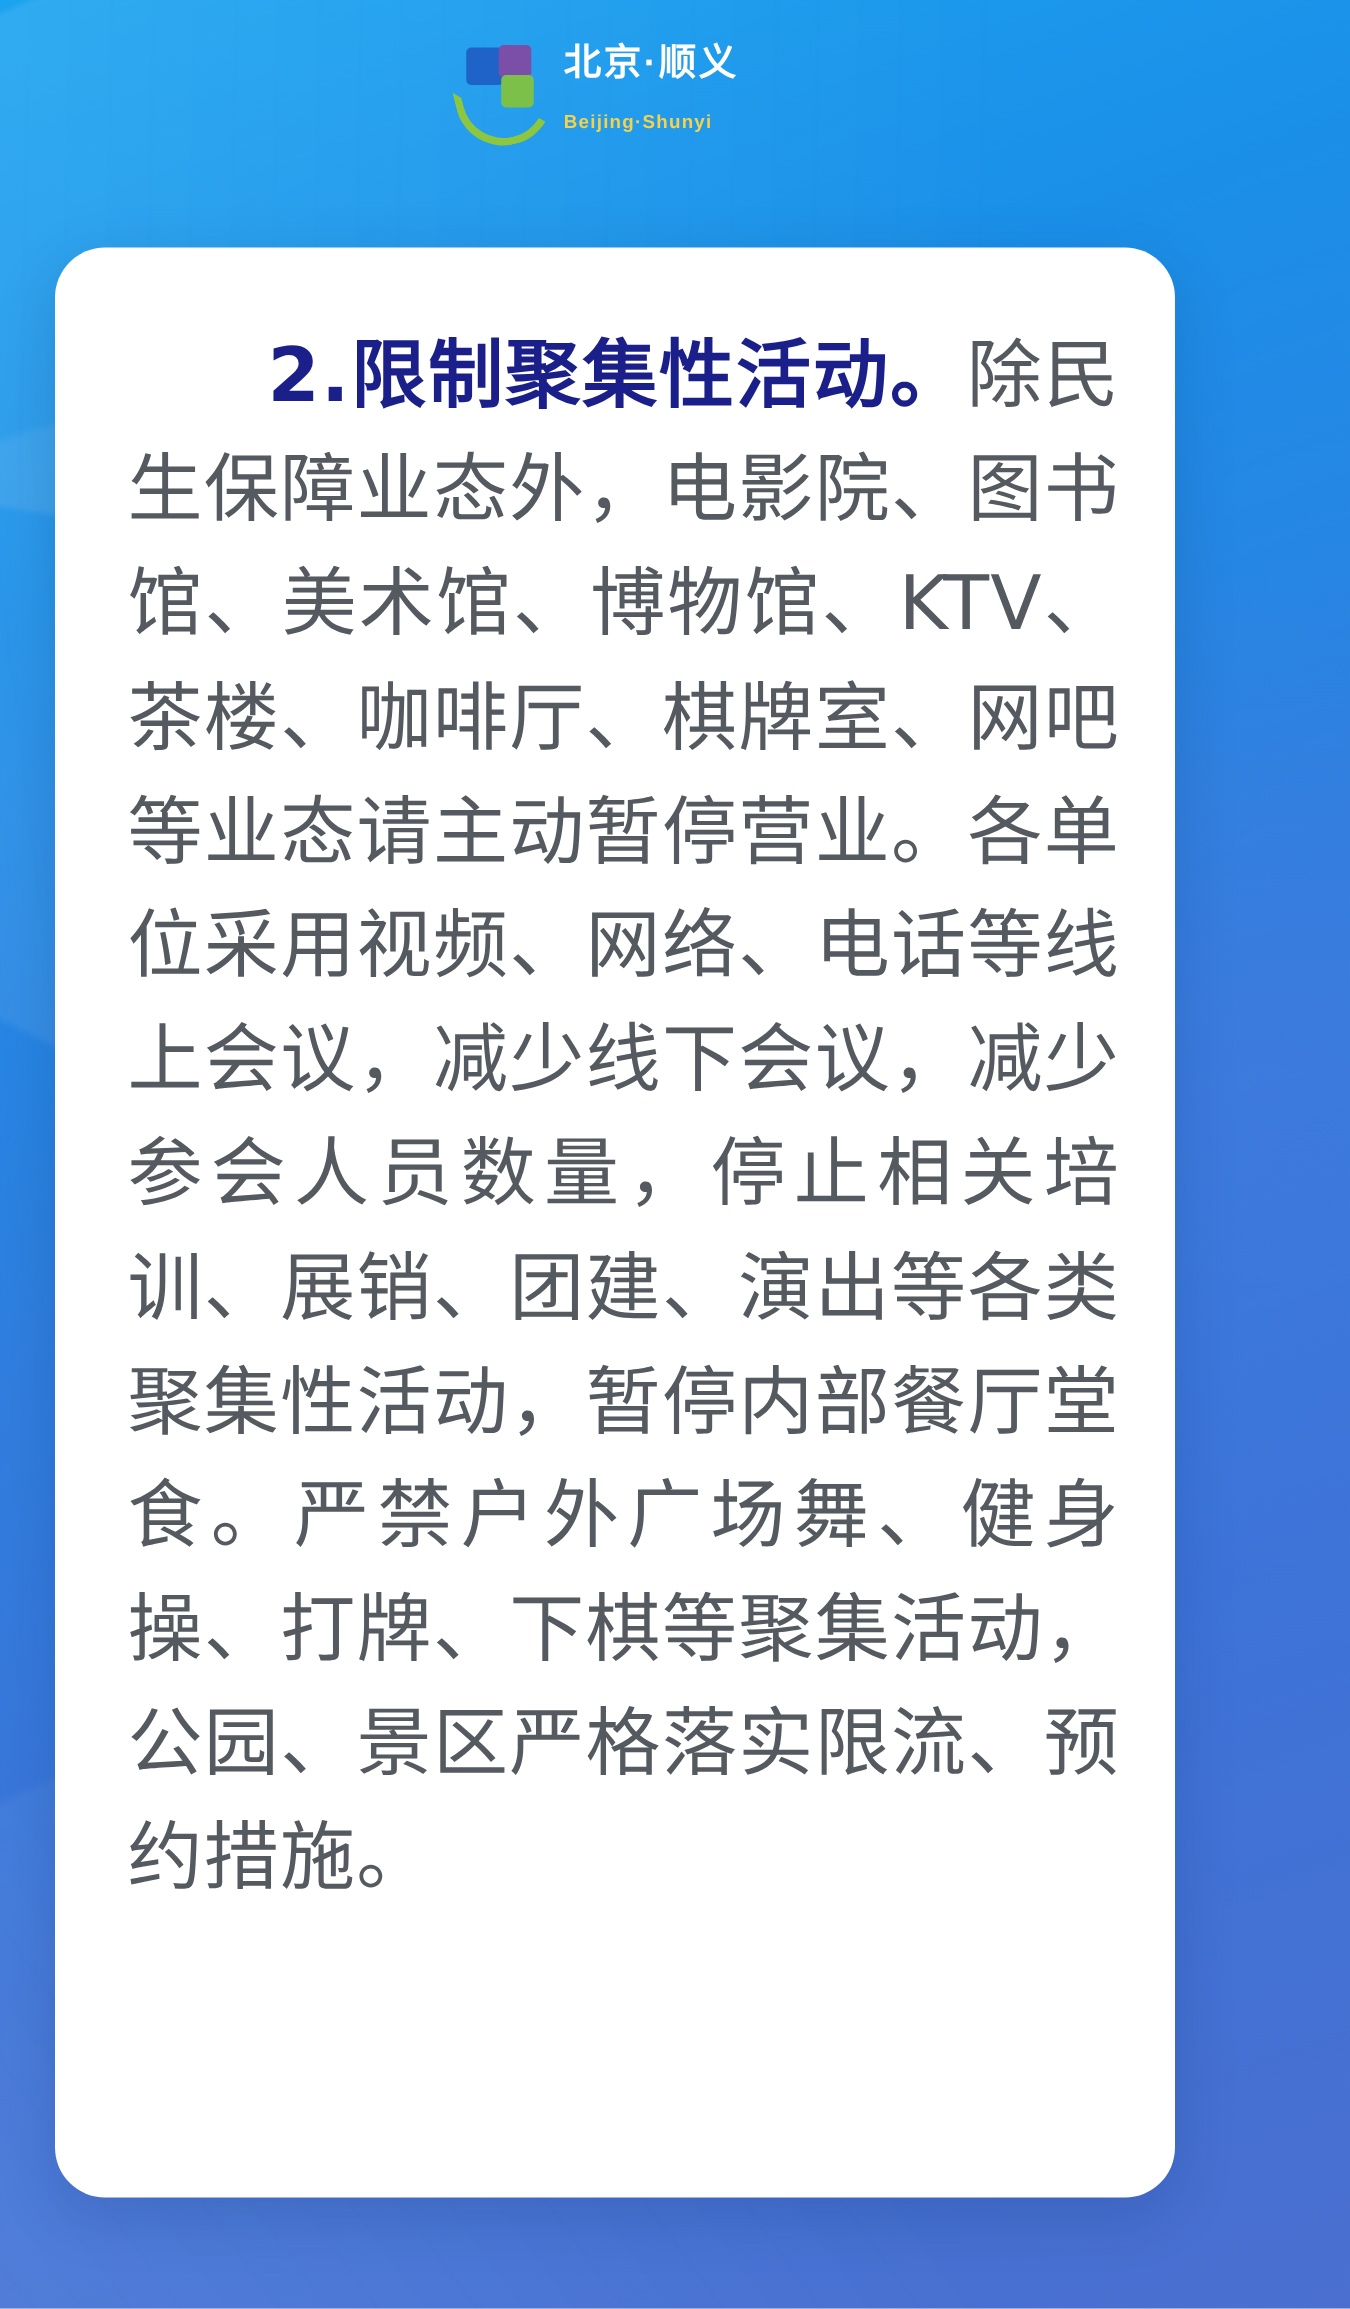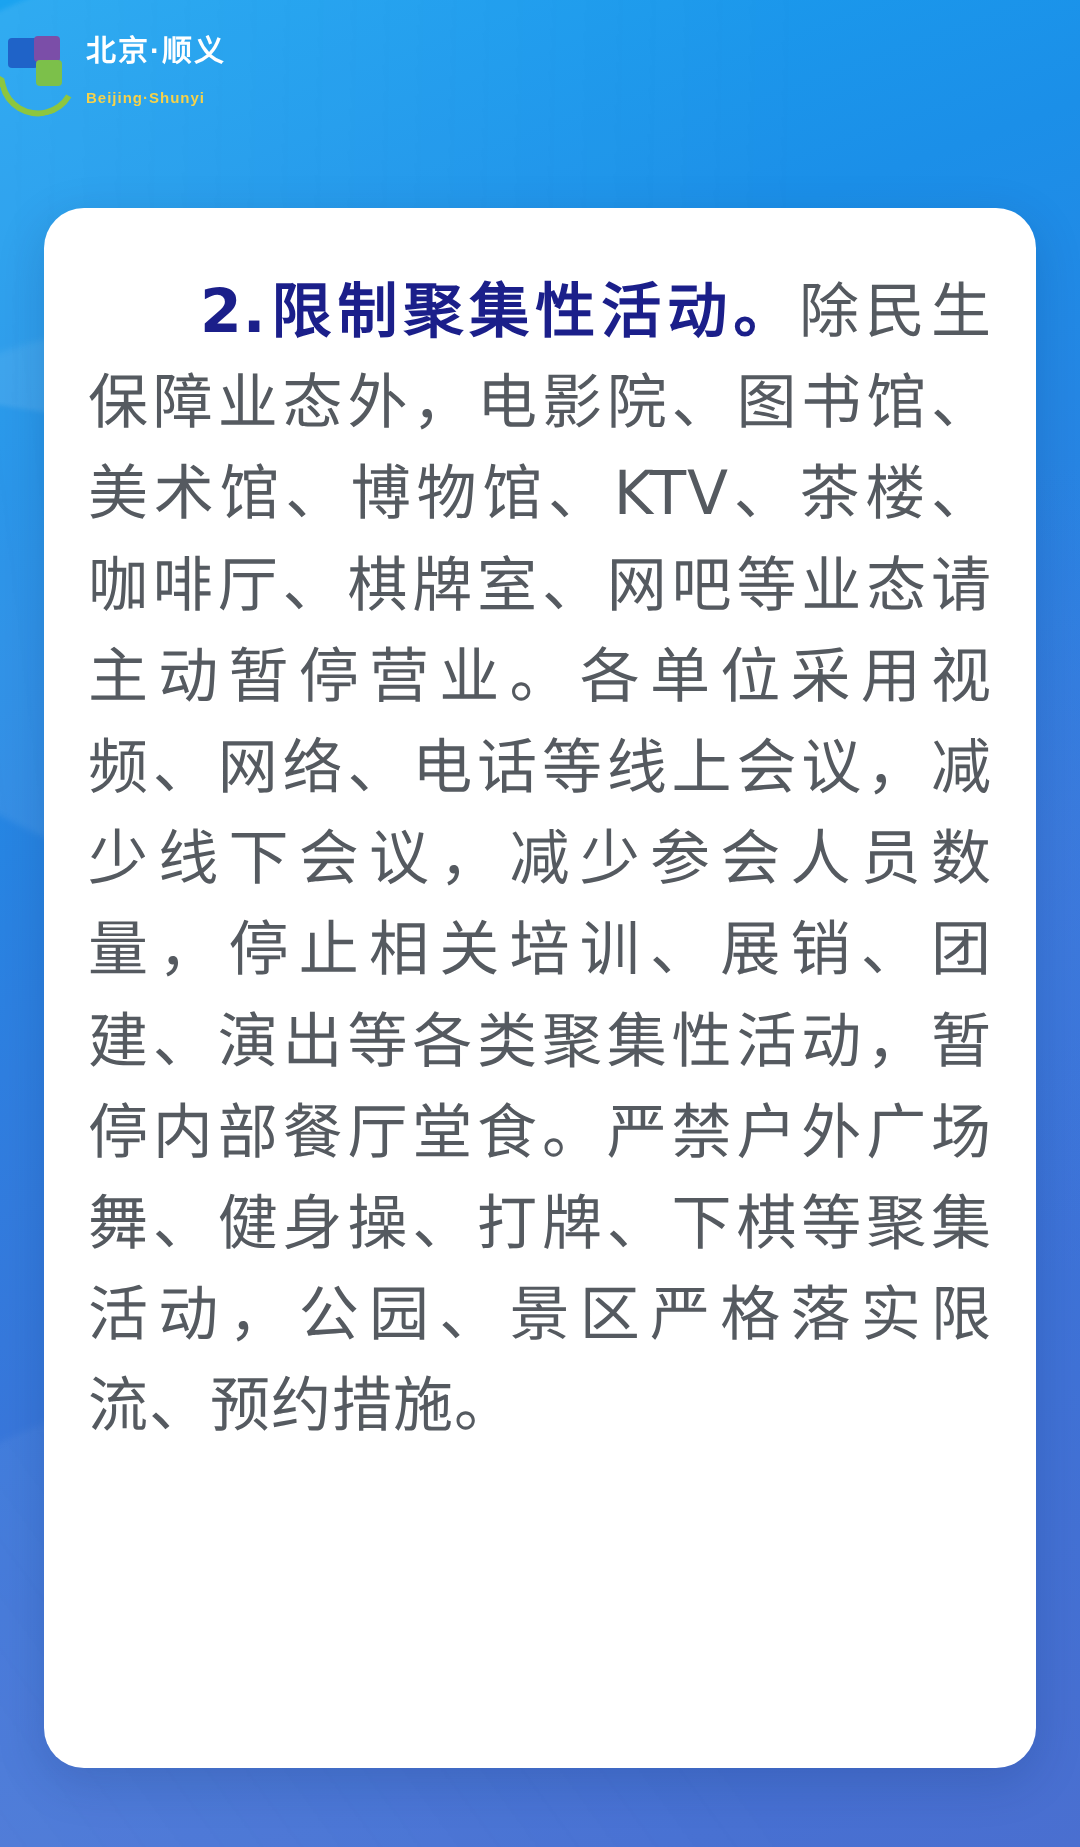--- a/index.html
+++ b/index.html
@@ -65,20 +65,21 @@
     border-radius: 50%;
   }
 
   
   .header {
     position: absolute;
     top: 34px;
     left: 0;
     width: 956px;
     display: flex;
+    justify-content: center;
     align-items: center;
   }
   .logo {
     display: flex;
     align-items: center;
     gap: 14px;
   }
   .logo-mark {
     position: relative;
     width: 72px;
@@ -134,28 +135,28 @@
     font-weight: bold;
     letter-spacing: 1px;
     margin-top: 24px;
     white-space: nowrap;
   }
 
   
   .card {
     position: absolute;
     left: 44px;
-    top: 208px;
-    width: 992px;
+    top: 198px;
+    width: 896px;
     height: 1560px;
     background: #ffffff;
     border-radius: 40px;
     box-shadow: 0 14px 48px rgba(10, 40, 90, 0.18);
     box-sizing: border-box;
-    padding: 58px 44px 48px 44px;
+    padding: 58px 44px 48px 58px;
     overflow: hidden;
   }
 
   .body-text {
     font-family: "DejaVu Sans", "Liberation Sans", sans-serif;
     color: #555a60;
     font-size: 60px;
     line-height: 1.52;
     letter-spacing: 1px;
     text-align: justify;

